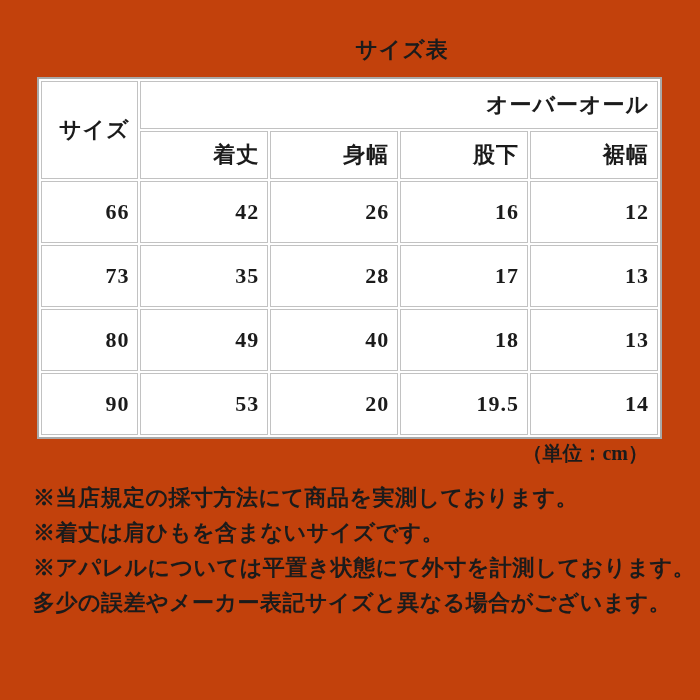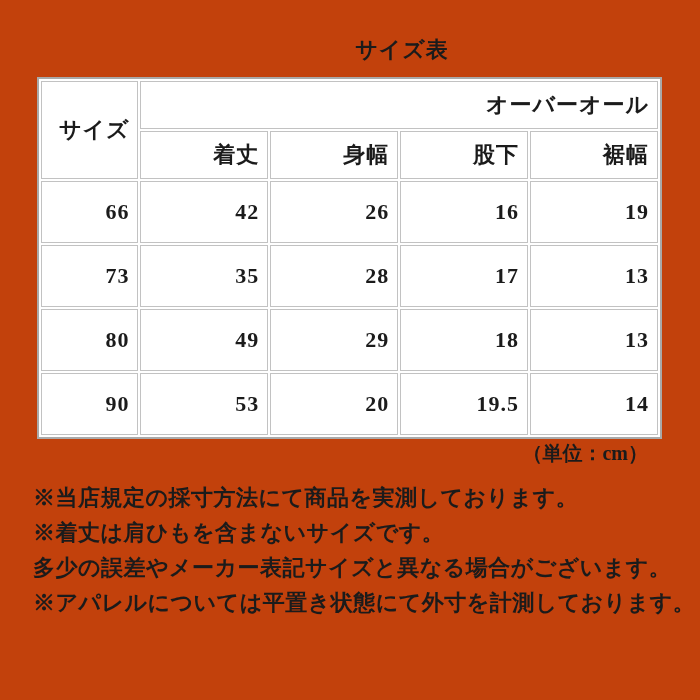--- a/index.html
+++ b/index.html
@@ -100,48 +100,48 @@
         <td>着丈</td>
         <td>身幅</td>
         <td>股下</td>
         <td>裾幅</td>
       </tr>
       <tr class="data-row">
         <td>66</td>
         <td>42</td>
         <td>26</td>
         <td>16</td>
-        <td>19</td>
+        <td>12</td>
       </tr>
       <tr class="data-row">
         <td>73</td>
         <td>35</td>
         <td>28</td>
         <td>17</td>
         <td>13</td>
       </tr>
       <tr class="data-row">
         <td>80</td>
         <td>49</td>
-        <td>29</td>
+        <td>40</td>
         <td>18</td>
         <td>13</td>
       </tr>
       <tr class="data-row">
         <td>90</td>
         <td>53</td>
         <td>20</td>
         <td>19.5</td>
         <td>14</td>
       </tr>
     </tbody>
   </table>
 
   <div class="unit">（単位：cm）</div>
 
   <div class="notes">
     <p>※当店規定の採寸方法にて商品を実測しております。</p>
     <p>※着丈は肩ひもを含まないサイズです。</p>
+    <p>※アパレルについては平置き状態にて外寸を計測しております。</p>
     <p>多少の誤差やメーカー表記サイズと異なる場合がございます。</p>
-    <p>※アパレルについては平置き状態にて外寸を計測しております。</p>
   </div>
 
 </div>
 
 </body></html>

